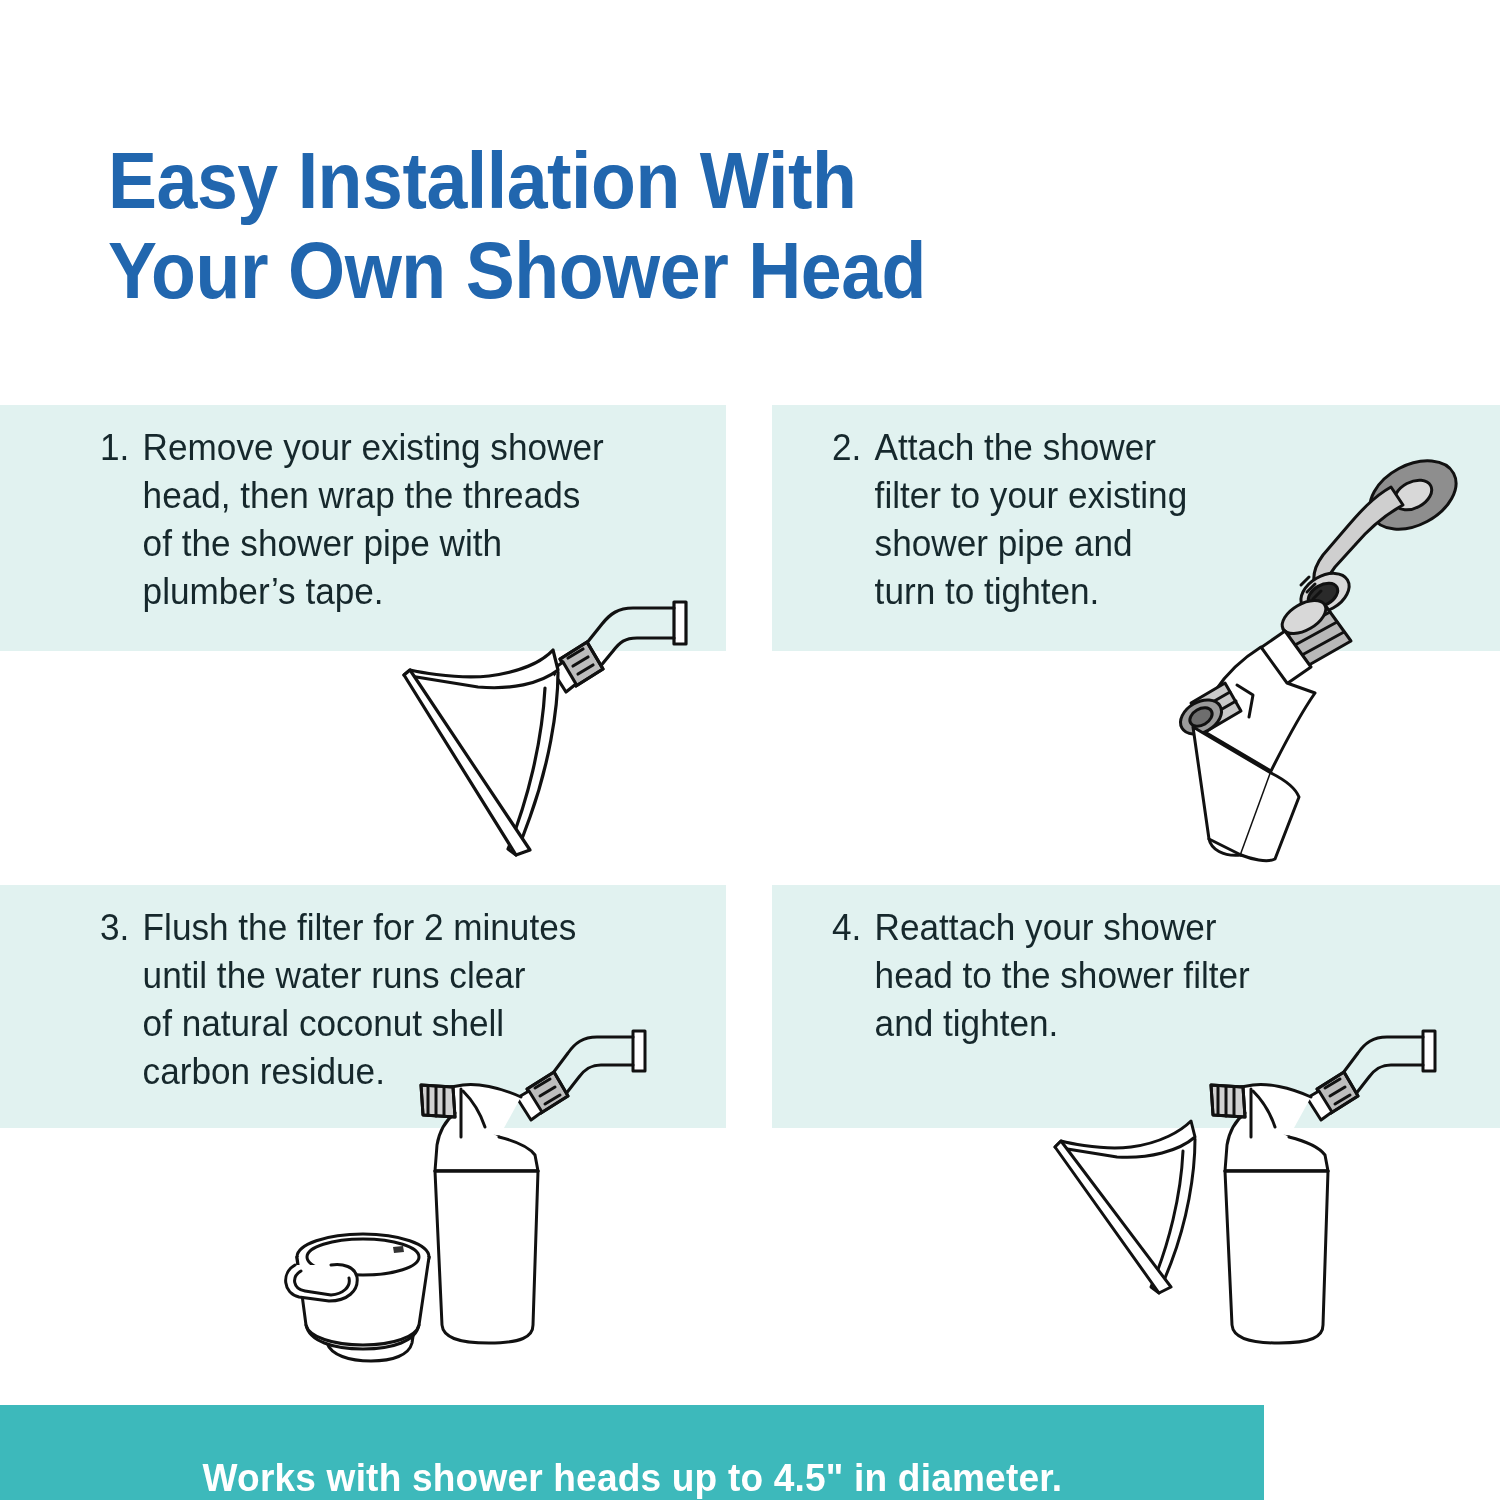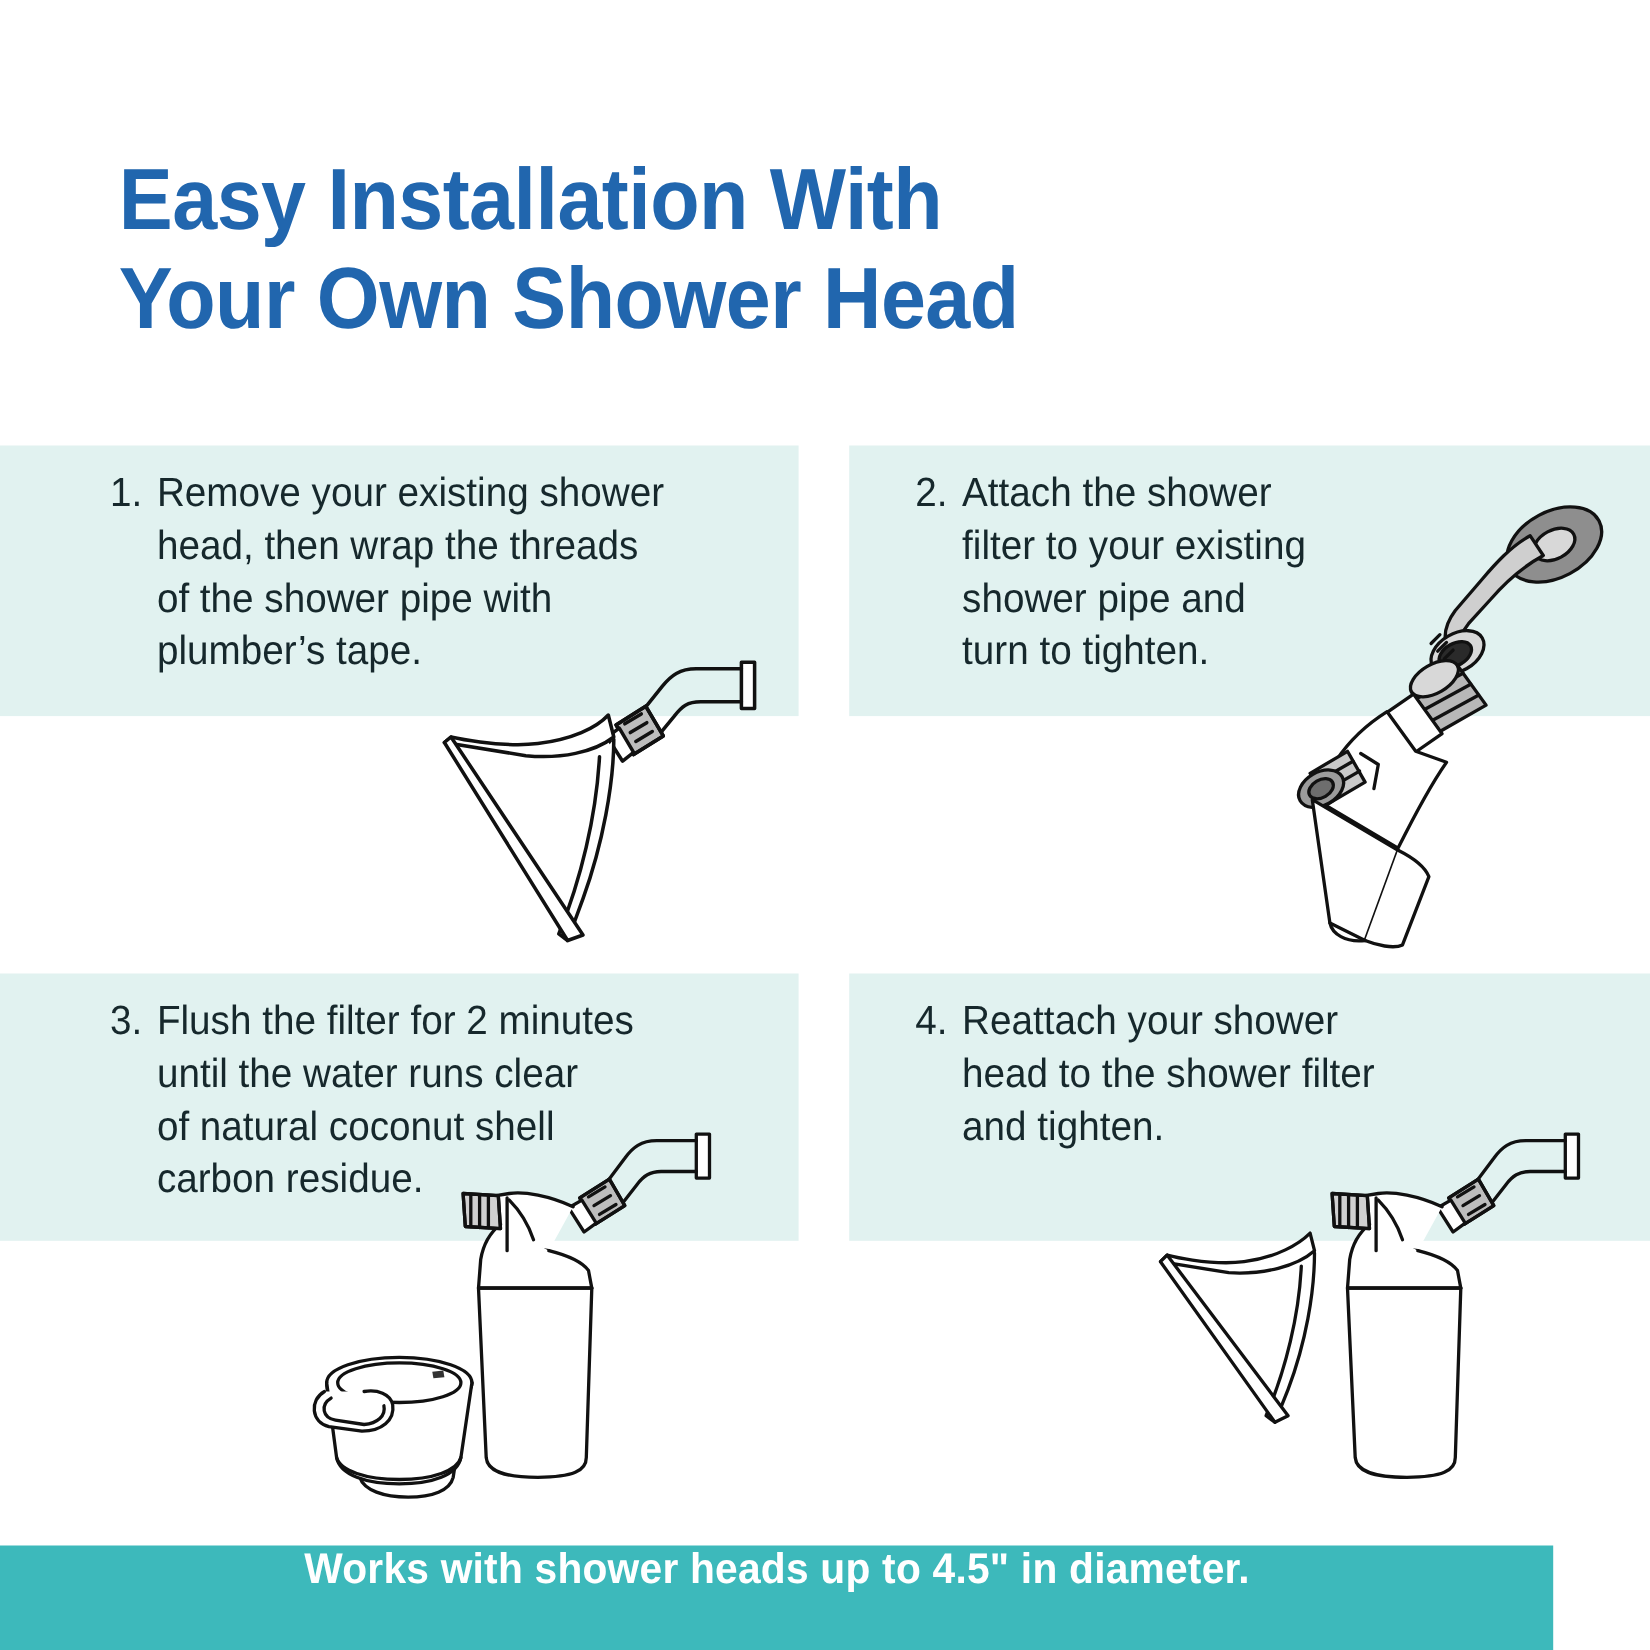--- a/index.html
+++ b/index.html
@@ -69,25 +69,25 @@
   #art-2 { left: 1175px; top: 435px; width: 330px; height: 430px; }
   #art-3 { left: 285px; top: 1025px; width: 480px; height: 360px; }
   #art-4 { left: 1045px; top: 1025px; width: 410px; height: 360px; }
   .art svg { display: block; width: 100%; height: 100%; overflow: visible; }
 
   
   .banner {
     position: absolute;
     left: 0;
     top: 1405px;
-    width: 1412px;
+    width: 1264px;
     height: 95px;
     background: #3DB9BB;
     display: flex;
-    align-items: flex-start;
+    align-items: flex-end;
     justify-content: center;
   }
   .banner .banner-text {
     color: #ffffff;
     font-size: 39px;
     font-weight: bold;
     letter-spacing: 0.2px;
     transform: scaleX(0.95);
   }
 </style>

